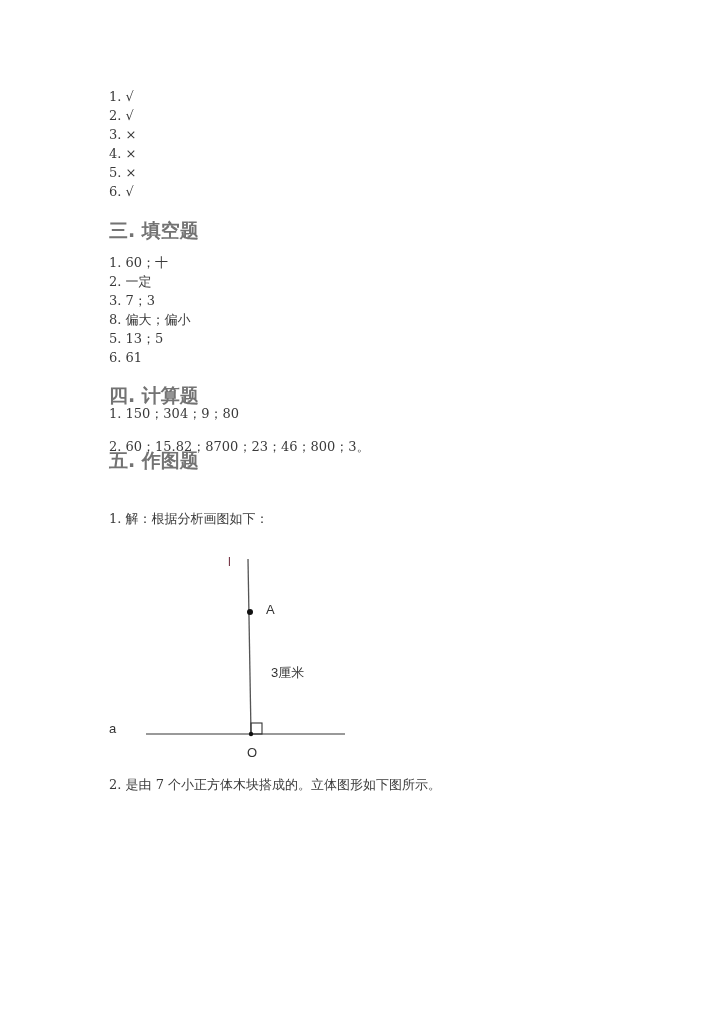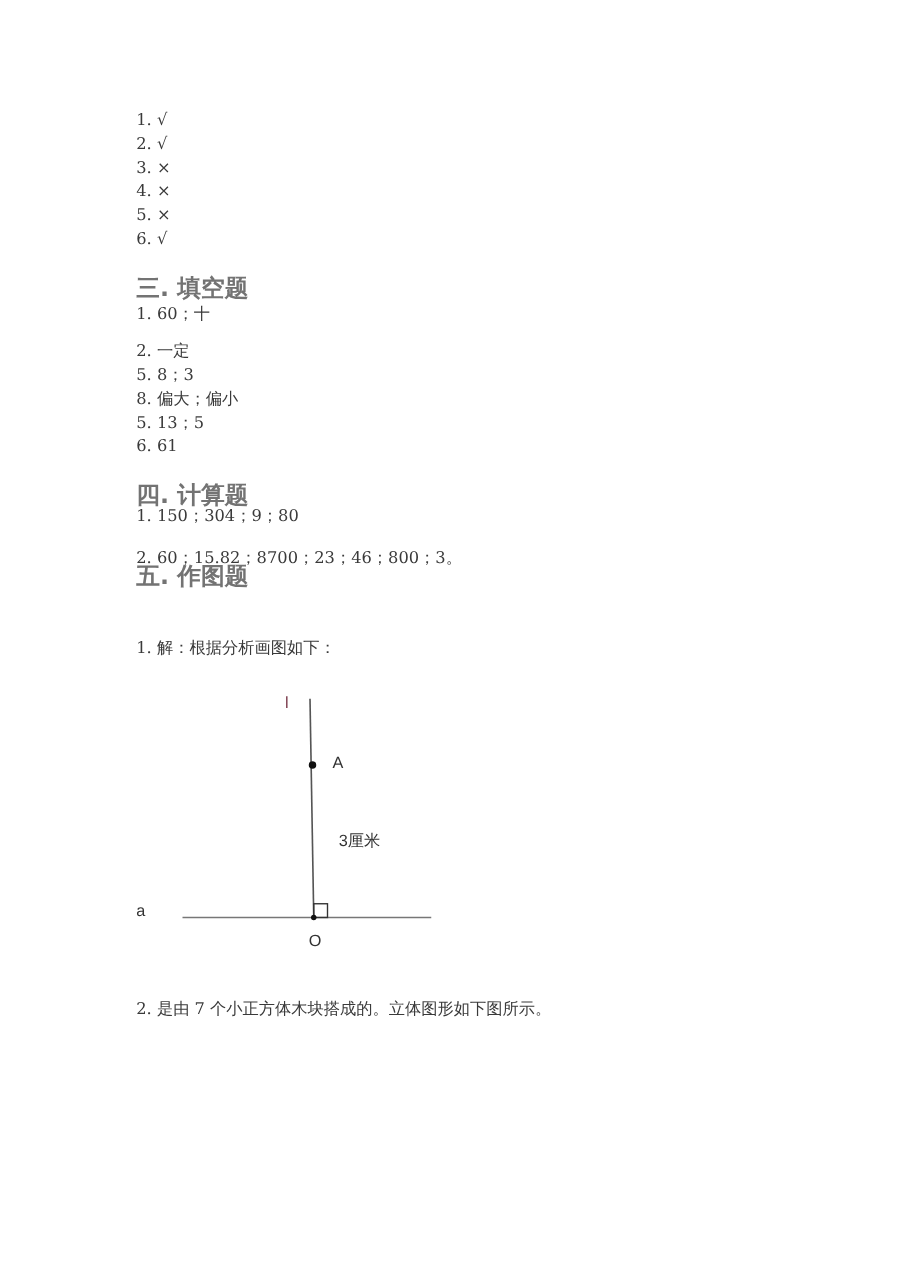--- a/index.html
+++ b/index.html
@@ -18,23 +18,23 @@
   <div class="line" style="top:87px">1. √</div>
   <div class="line" style="top:106px">2. √</div>
   <div class="line" style="top:125px">3. ×</div>
   <div class="line" style="top:144px">4. ×</div>
   <div class="line" style="top:163px">5. ×</div>
   <div class="line" style="top:182px">6. √</div>
 </div>
 
 <div class="heading" style="top:218px">三. 填空题</div>
 <div>
-  <div class="line" style="top:242px">1. 60；十</div>
+  <div class="line" style="top:253px">1. 60；十</div>
   <div class="line" style="top:272px">2. 一定</div>
-  <div class="line" style="top:291px">5. 8；3</div>
+  <div class="line" style="top:291px">3. 7；3</div>
   <div class="line" style="top:310px">8. 偏大；偏小</div>
   <div class="line" style="top:329px">5. 13；5</div>
   <div class="line" style="top:348px">6. 61</div>
 </div>
 
 <div class="heading" style="top:383px">四. 计算题</div>
 <div>
   <div class="line" style="top:404px">1. 150；304；9；80</div>
   <div class="line" style="top:437px">2. 60；15.82；8700；23；46；800；3。</div>
 </div>
@@ -50,13 +50,13 @@
     <circle cx="150" cy="72" r="3" fill="#111"></circle>
     <circle cx="151" cy="194" r="2.2" fill="#111"></circle>
   </svg>
   <div class="fig-label" style="left:128px;top:14px;color:#7a3a4a">l</div>
   <div class="fig-label" style="left:166px;top:62px">A</div>
   <div class="fig-label" style="left:171px;top:124px">3厘米</div>
   <div class="fig-label" style="left:9px;top:181px">a</div>
   <div class="fig-label" style="left:147px;top:205px">O</div>
 </div>
 
-<div class="line" style="top:798px">2. 是由 7 个小正方体木块搭成的。立体图形如下图所示。</div>
+<div class="line" style="top:775px">2. 是由 7 个小正方体木块搭成的。立体图形如下图所示。</div>
 
 </body></html>

